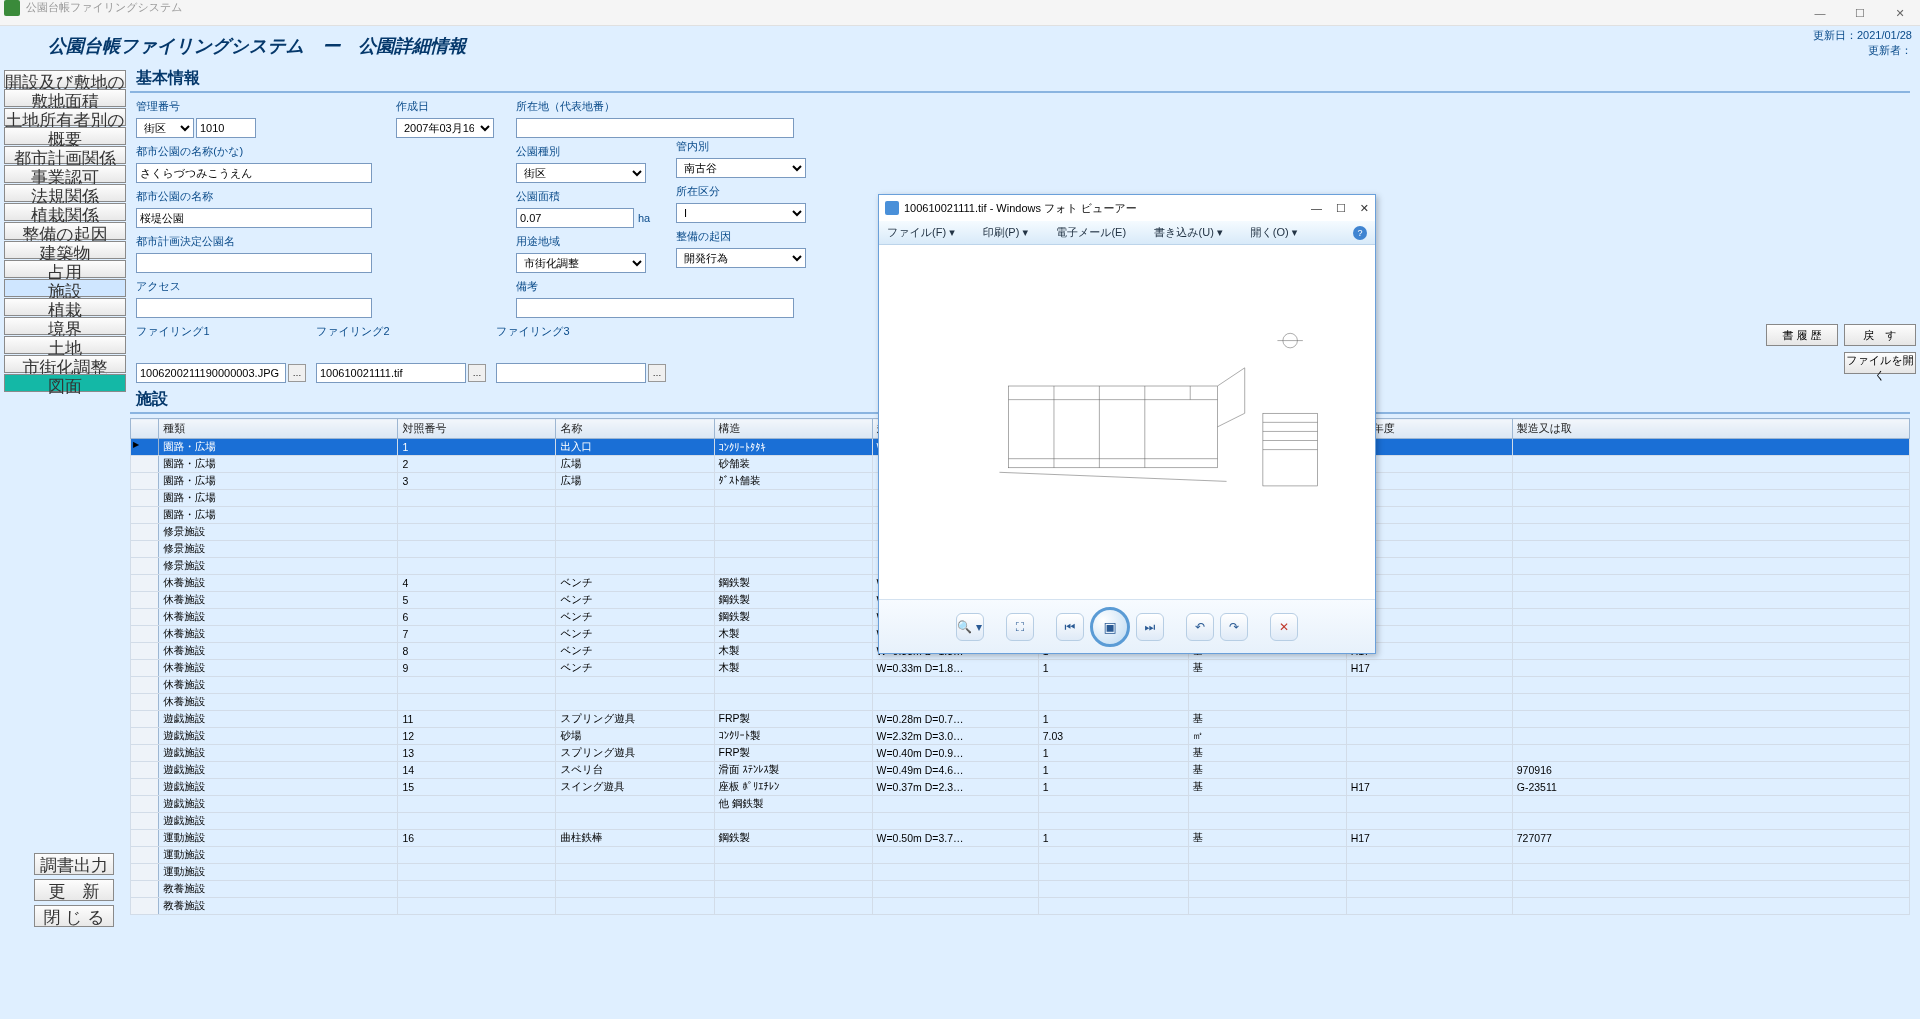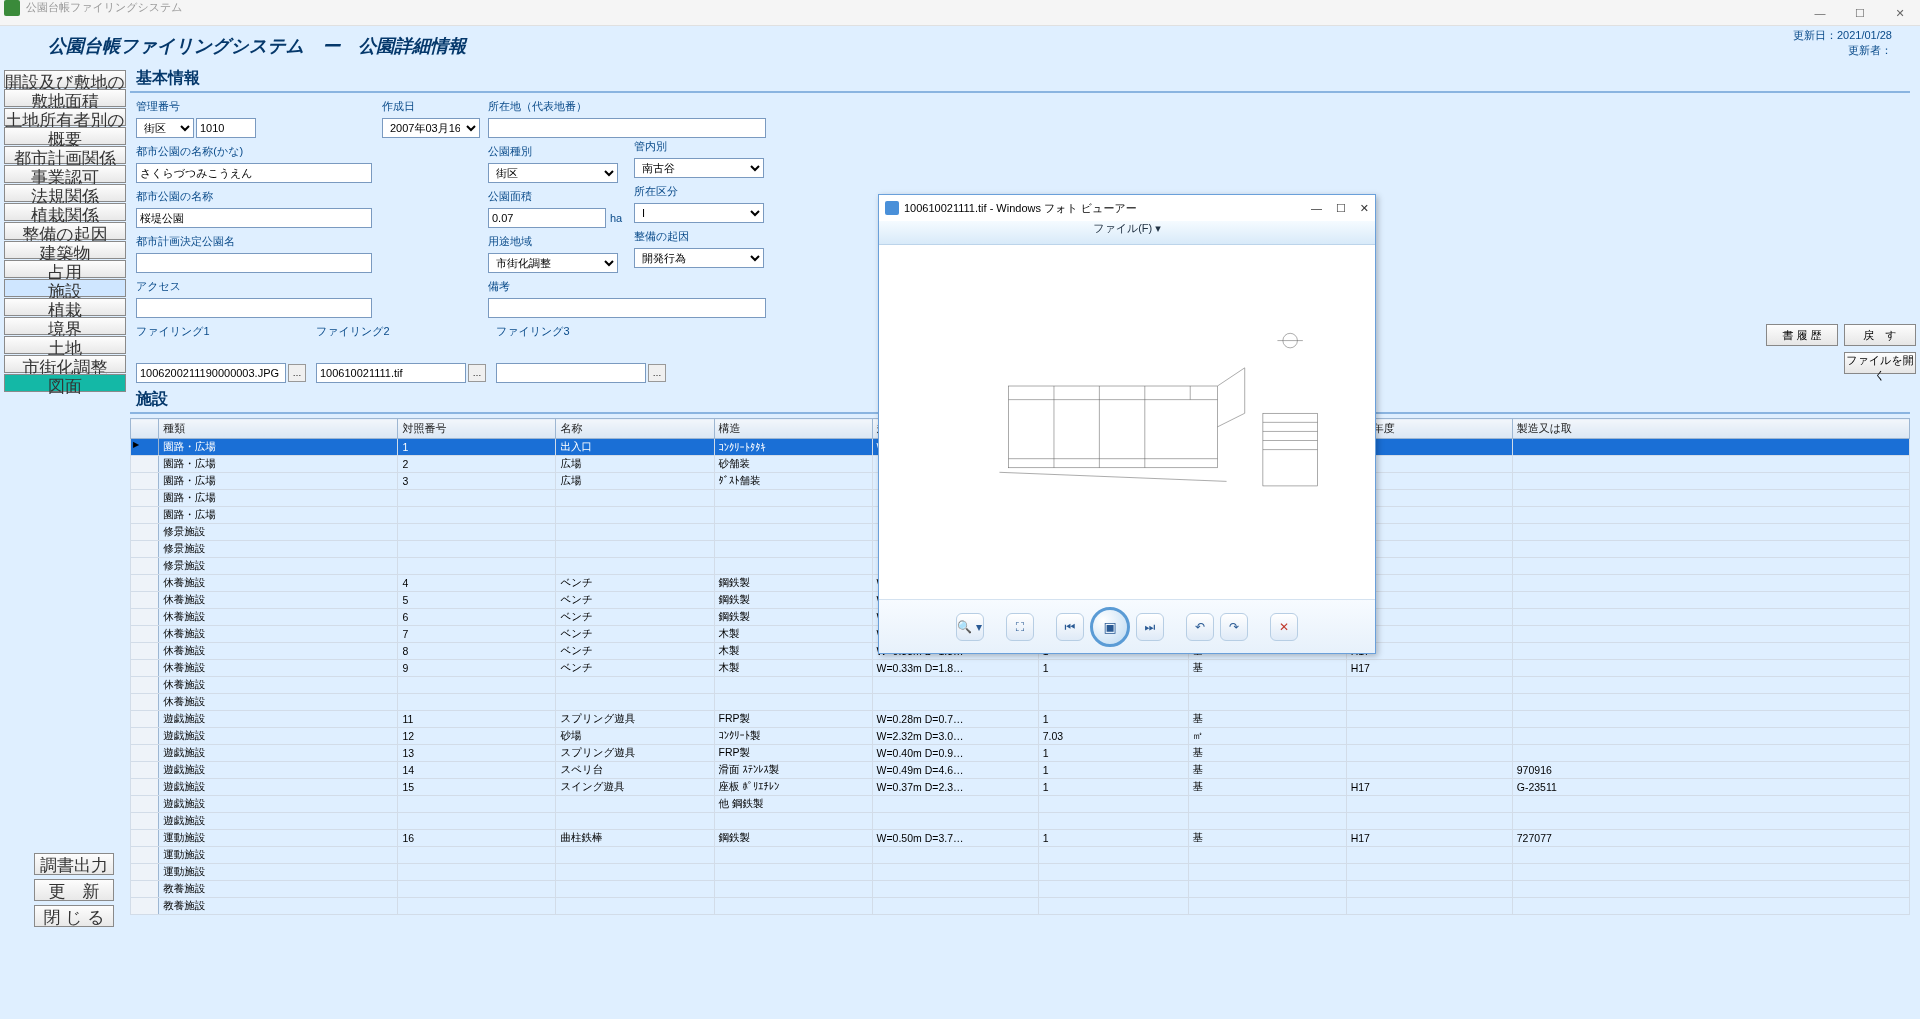--- a/index.html
+++ b/index.html
@@ -15,22 +15,22 @@
 .main-area { display: flex; }
 .sidebar { width: 130px; padding: 4px 4px; display: flex; flex-direction: column; gap: 1px; }
 .sidebar button { height: 18px; background: linear-gradient(#fdfdfd,#e8e8e8); border: 1px solid #8a8a8a; color: #333; font-size: 17px; cursor: pointer; }
 .sidebar button.active { background: #cfe6ff; }
 .sidebar button.flat { background: #14b8a6; }
 .sidebar .bottom-btns { margin-top: 460px; display: flex; flex-direction: column; gap: 4px; }
 .sidebar .bottom-btns button { height: 22px; width: 80px; margin-left: 30px; }
 
 .content { flex: 1; padding-right: 10px; }
 .section-header { font-size: 16px; color: #05386b; font-weight: bold; border-bottom: 2px solid #8ab4e0; padding: 2px 6px; margin-bottom: 4px; }
-.meta-top { display: flex; justify-content: space-between; padding-right: 28px; color: #0a4b8a; font-size: 12px; margin-top:-34px; margin-bottom: 8px; flex-direction: column; align-items: flex-end; }
-.form-grid { display: flex; gap: 6px; padding: 0 6px; }
+.meta-top { display: flex; justify-content: space-between; padding-right: 8px; color: #0a4b8a; font-size: 12px; margin-top:-34px; margin-bottom: 8px; flex-direction: column; align-items: flex-end; }
+.form-grid { display: flex; gap: 20px; padding: 0 6px; }
 .col { display: flex; flex-direction: column; gap: 4px; }
 .field-label { color: #0a4b8a; font-size: 11px; margin-top: 2px; }
 .input, select, textarea { border: 1px solid #7a9ac0; background: #fff; padding: 2px 3px; font-size: 11px; height: 20px; }
 textarea { height: 50px; resize: none; }
 .row { display: flex; align-items: center; gap: 2px; }
 .ha { color: #0a4b8a; margin-left: 2px; }
 .filing-row { display: flex; gap: 10px; padding: 4px 6px; }
 .filing-item { display: flex; flex-direction: column; gap: 24px; }
 .browse-btn { width: 18px; height: 18px; border: 1px solid #999; background: #f0f0f0; font-size: 9px; display: inline-flex; align-items: center; justify-content: center; }
 
@@ -45,21 +45,21 @@
 .right-panel { position: absolute; top: 66px; right: 4px; width: 280px; }
 .right-panel .top-row { display: flex; gap: 6px; justify-content: flex-end; margin-top: 258px }
 .right-panel button { width: 72px; height: 22px; border: 1px solid #888; background: linear-gradient(#fdfdfd,#e6e6e6); }
 .right-panel .wide { width: 72px; margin-top: 6px; float: right; }
 
 
 .viewer { position: absolute; left: 878px; top: 194px; width: 498px; height: 460px; background: #fff; border: 1px solid #6aa0da; box-shadow: 2px 2px 6px rgba(0,0,0,.25); display: flex; flex-direction: column; }
 .viewer-title { height: 26px; display: flex; align-items: center; padding: 0 6px; background: #fff; }
 .viewer-title .tb-icon { width: 14px; height: 14px; background: #4a90d9; border-radius: 2px; margin-right: 5px; }
 .viewer-title .controls { margin-left: auto; display: flex; gap: 14px; font-size: 12px; color: #333; }
-.viewer-menu { height: 24px; background: linear-gradient(#f5fbff,#d8eaf9); border-bottom: 1px solid #bcd4ea; display: flex; align-items: center; gap: 22px; padding: 0 8px; font-size: 11px; flex-direction: column; }
+.viewer-menu { height: 24px; background: linear-gradient(#f5fbff,#d8eaf9); border-bottom: 1px solid #bcd4ea; display: flex; align-items: center; gap: 28px; padding: 0 8px; font-size: 11px; }
 .viewer-menu span { color: #234; }
 .viewer-menu .help { margin-left: auto; width: 14px; height: 14px; border-radius: 50%; background: #3f84d1; color: #fff; display: flex; align-items: center; justify-content: center; font-size: 9px; }
 .viewer-body { flex: 1; background: #fff; display: flex; align-items: center; justify-content: center; position: relative; padding: 6px; }
 .drawing { width: 92%; height: 85%; border: none; position: relative; }
 .drawing svg { width: 100%; height: 100%; }
 .viewer-toolbar { height: 54px; border-top: 1px solid #d4e2f0; background: linear-gradient(#f7fbff,#e7f1fb); display: flex; align-items: center; justify-content: center; gap: 6px; }
 .vt-btn { width: 28px; height: 28px; border-radius: 6px; background: linear-gradient(#fff,#dfeaf7); border: 1px solid #b7cee4; display: flex; align-items: center; justify-content: center; color: #2a5a94; font-size: 12px; }
 .vt-big { width: 40px; height: 40px; border-radius: 50%; border: 3px solid #5a9bd5; background: radial-gradient(circle at 30% 30%, #fff, #bcd9f2); display:flex; align-items:center; justify-content:center; font-size:14px; color:#2a5a94; }
 .vt-gap { width: 10px; }
 .vt-del { color: #c0392b; }

